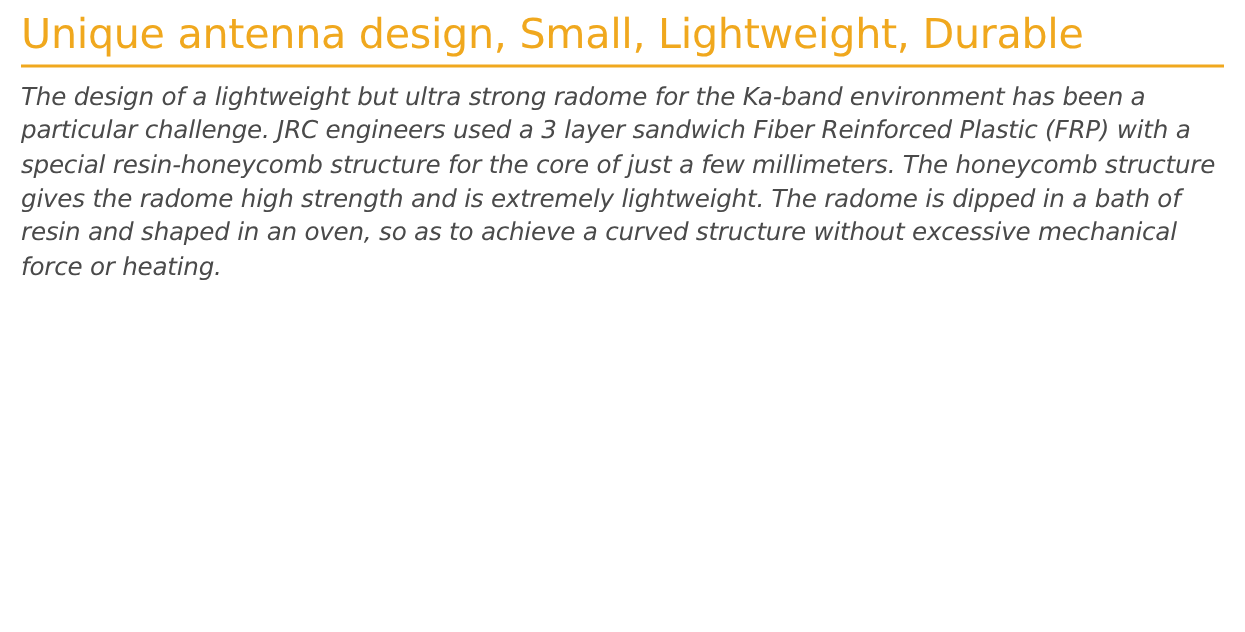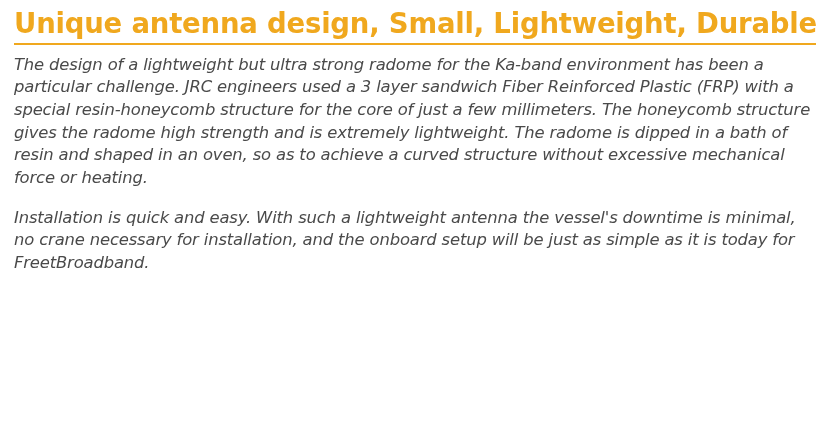--- a/index.html
+++ b/index.html
@@ -16,21 +16,21 @@
   .page {
     width: 830px;
     height: 421px;
     box-sizing: border-box;
     padding: 8px 14px 0 14px;
     position: relative;
   }
   .headline {
     font-family: "DejaVu Sans", sans-serif;
     font-size: 27.5px;
-    font-weight: 700;
+    font-weight: 400;
     color: #f0a81e;
     letter-spacing: -0.2px;
     line-height: 1.12;
     white-space: nowrap;
     margin: 0 0 4px 0;
   }
   .rule {
     height: 2px;
     background: #f0a81e;
     width: 802px;
@@ -54,15 +54,14 @@
 <body>
 
 <div class="page">
 
   <h1 class="headline">Unique antenna design, Small, Lightweight, Durable</h1>
 
   <div class="rule"></div>
 
   <p class="body-text">The design of a lightweight but ultra strong radome for the Ka-band environment has been a particular challenge. JRC engineers used a 3 layer sandwich Fiber Reinforced Plastic (FRP) with a special resin-honeycomb structure for the core of just a few millimeters. The honeycomb structure gives the radome high strength and is extremely lightweight. The radome is dipped in a bath of resin and shaped in an oven, so as to achieve a curved structure without excessive mechanical force or heating.</p>
 
-  <p class="body-text">Installation is quick and easy. With such a lightweight antenna the vessel's downtime is minimal, no crane necessary for installation, and the onboard setup will be just as simple as it is today for FreetBroadband.</p>
 
 </div>
 
 </body></html>

